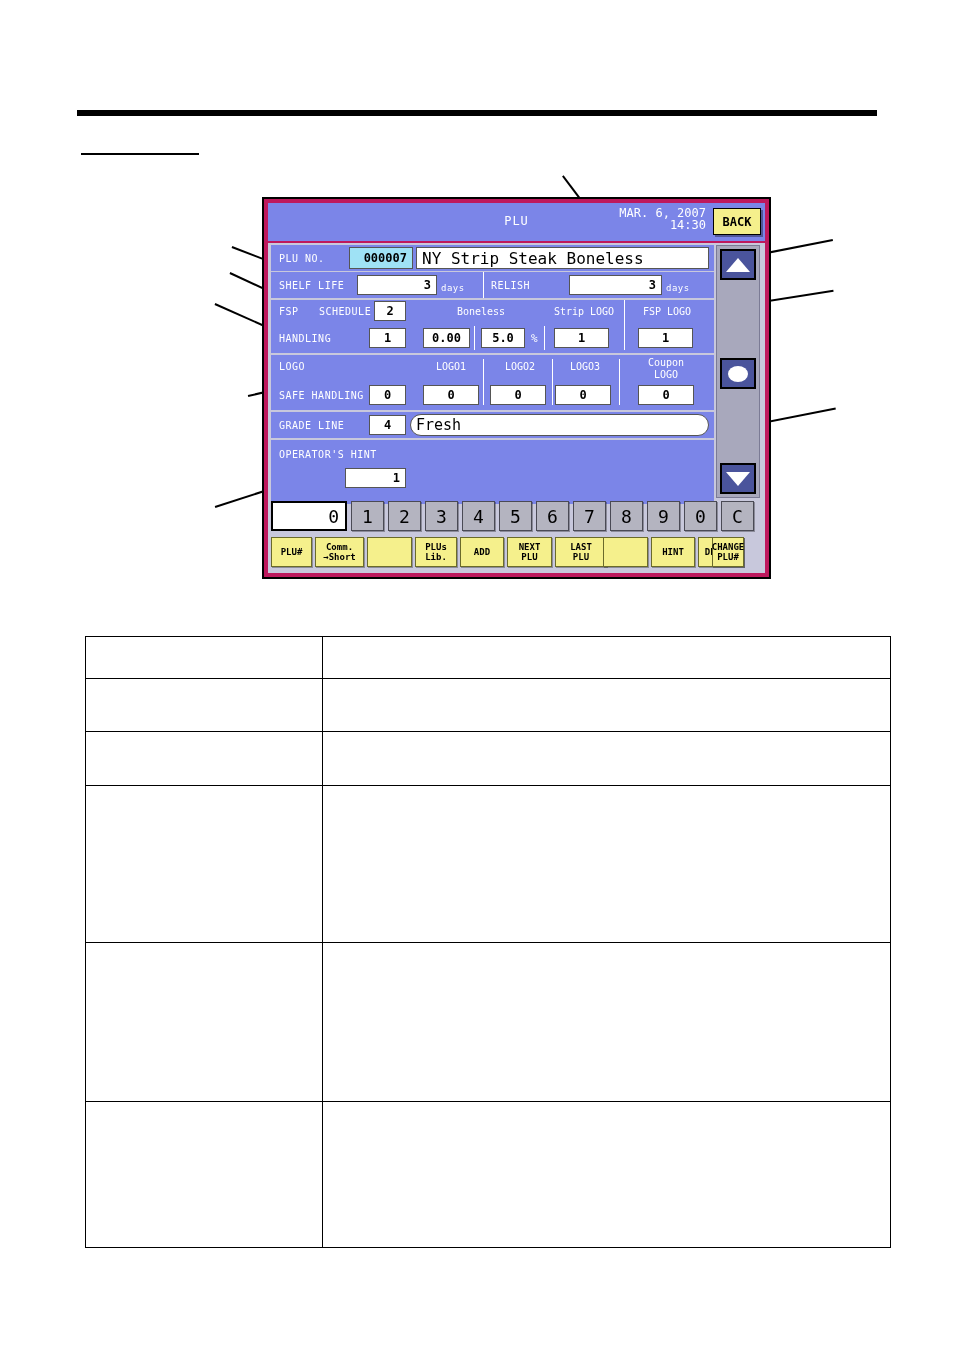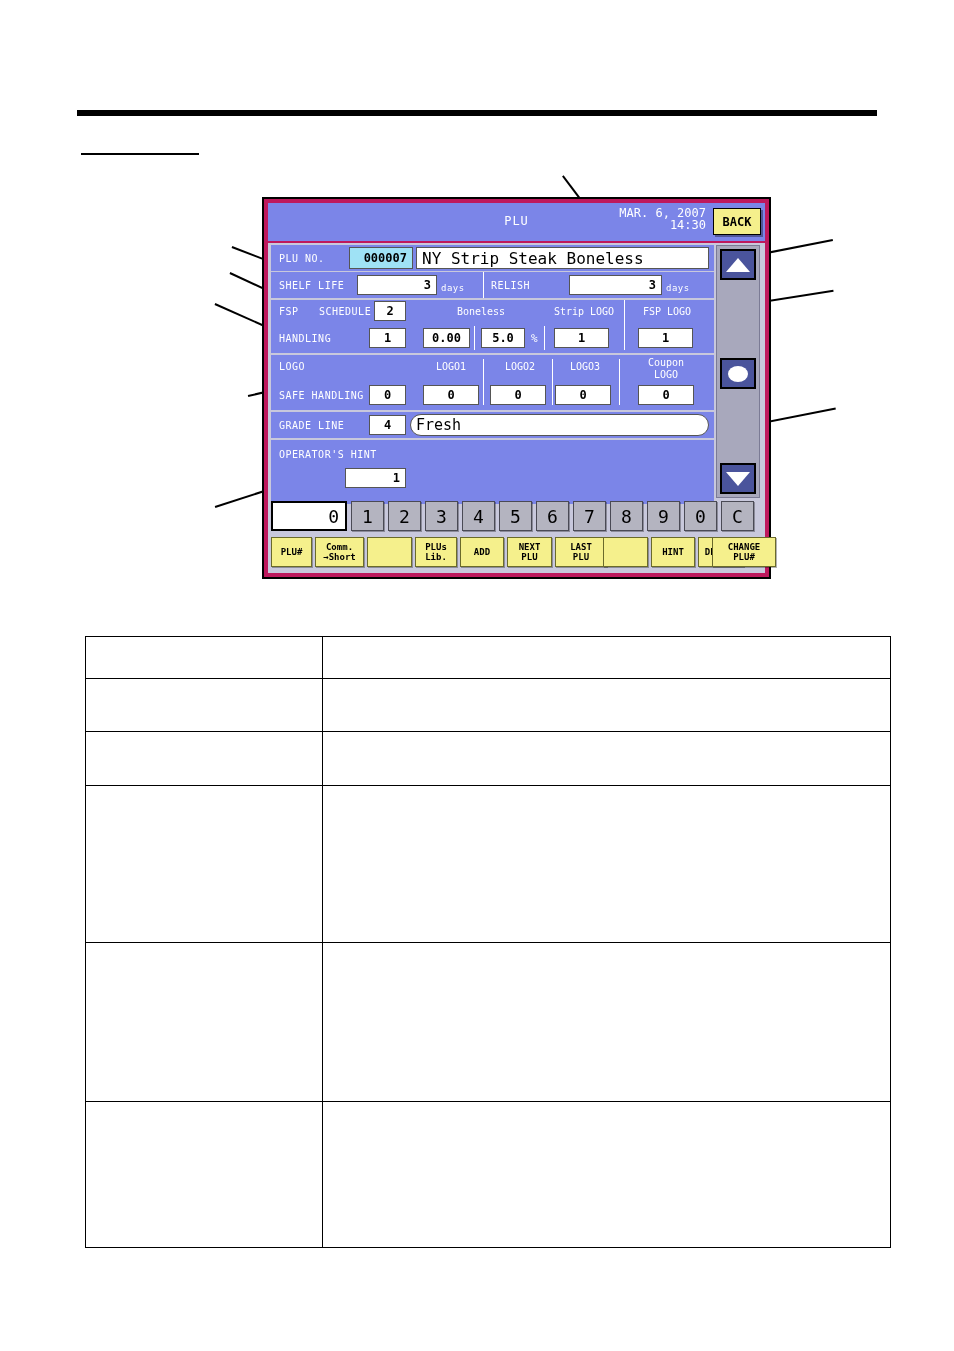--- a/index.html
+++ b/index.html
@@ -451,21 +451,21 @@
         </div>
         <div class="fbtn" style="left:332px; width:45px;">
           <span></span>
         </div>
         <div class="fbtn" style="left:380px; width:44px;">
           <span>HINT</span>
         </div>
         <div class="fbtn" style="left:427px; width:46px;">
           <span>DELETE</span>
         </div>
-        <div class="fbtn" style="left:441px; width:64px;">
+        <div class="fbtn" style="left:441px; width:32px;">
           <span>CHANGE</span>
           <span>PLU#</span>
         </div>
       </div>
 
     </div>
   </div>
 </div>
 
 <table class="desc-table">

